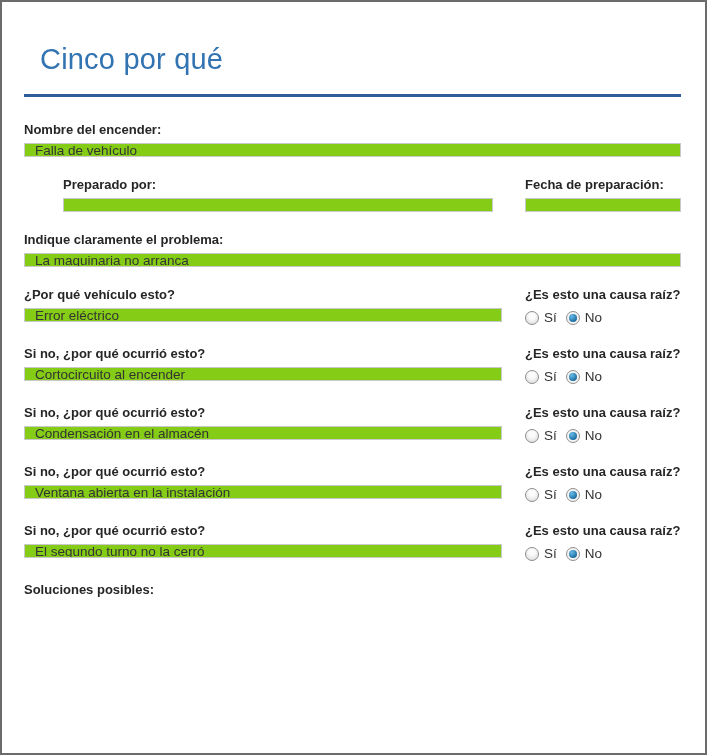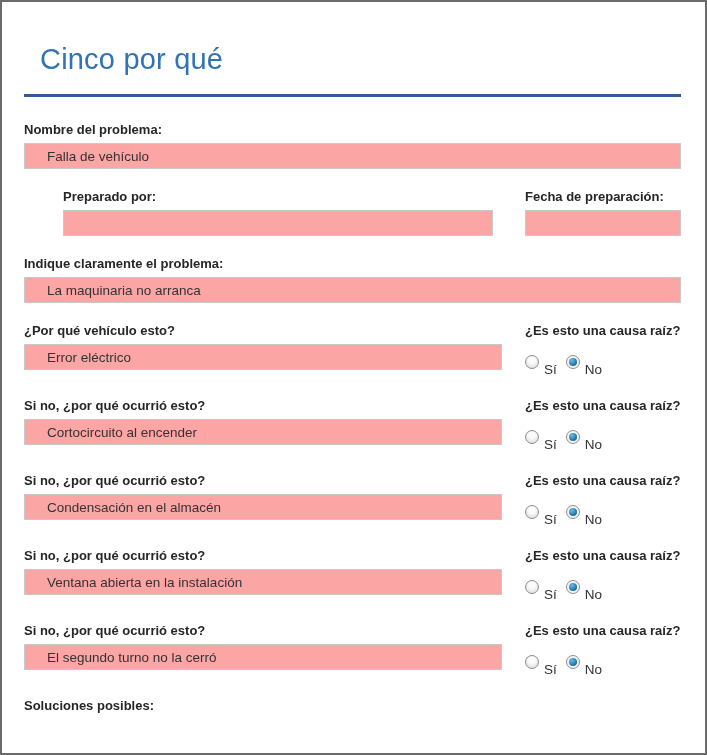--- a/index.html
+++ b/index.html
@@ -33,27 +33,27 @@
     font-weight:bold;
     color:var(--label-color,#262626);
     line-height:16px;
     margin-bottom:5px;
     white-space:nowrap;
   }
   .txt{
     box-sizing:border-box;
     display:block;
     width:100%;
-    height:26px;
+    height:14px;
     border:1px solid var(--input-border,#C9C9C9);
-    background:#fca5a5;
+    background:#84cc16;
     font-family:"Liberation Sans", sans-serif;
     font-size:13.5px;
     color:var(--input-text,#333333);
-    padding:0 22px;
+    padding:0 10px;
     outline:none;
   }
   .two-col{display:flex;}
   .two-col .field-left{width:430px;margin-left:39px;}
   .two-col .field-right{margin-left:32px;flex:1;}
   .why-row{display:flex;align-items:flex-start;}
   .why-row .col-left{width:478px;}
   .why-row .col-right{margin-left:auto;width:156px;}
   .radio-row{
     display:flex;
@@ -76,34 +76,34 @@
   .radio .dot{display:none;}
   .radio.selected .dot{
     display:block;
     width:8px;height:8px;
     border-radius:50%;
     background:radial-gradient(circle at 35% 30%, #5FB2DE 10%, var(--radio-dot,#1D6FA5) 70%, #123F60 100%);
   }
   .radio-lbl{
     font-size:13.5px;
     color:#333;
-    margin:16px 9px 0 5px;
+    margin:0 9px 0 5px;
     line-height:16px;
   }
 </style>
 </head>
 <body>
 
 <div class="page">
 
   <h1 class="title">Cinco por qué</h1>
   <hr class="rule">
 
   <div class="section">
-    <label class="lbl">Nombre del problema:</label>
+    <label class="lbl">Nombre del encender:</label>
     <input type="text" class="txt" value="Falla de vehículo" style="">
   </div>
 
   <div class="section two-col">
     <div class="field-left">
       <label class="lbl">Preparado por:</label>
       <input type="text" class="txt" value="" style="">
     </div>
     <div class="field-right">
       <label class="lbl">Fecha de preparación:</label>

